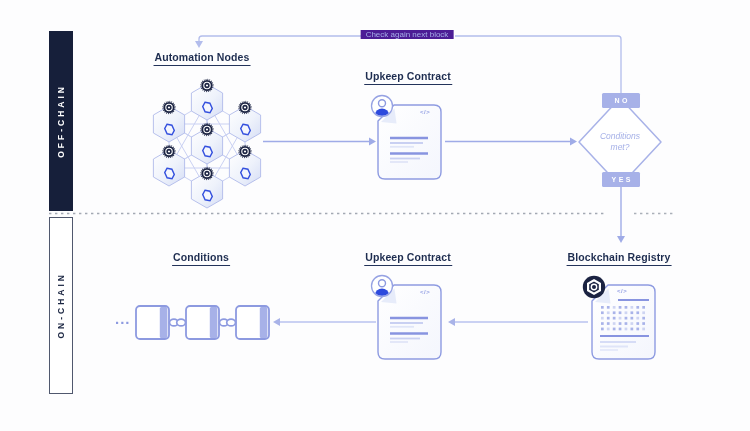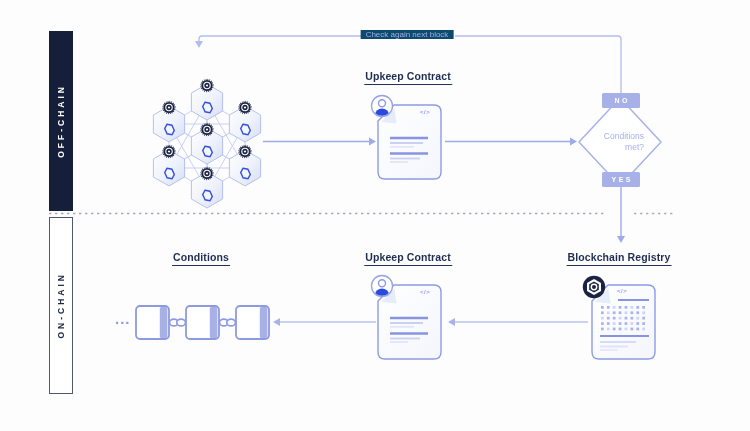--- a/index.html
+++ b/index.html
@@ -9,22 +9,22 @@
   .lane{position:absolute;left:49px;width:24px;display:flex;align-items:center;justify-content:center;box-sizing:border-box;}
   .lane span{writing-mode:vertical-rl;transform:rotate(180deg);font-size:8.5px;font-weight:bold;letter-spacing:3px;}
   #lane-off{top:31px;height:180px;background:#161f3a;color:#ffffff;}
   #lane-on{top:217px;height:177px;background:#ffffff;border:1.4px solid #50586e;color:#1b2642;}
   .title{position:absolute;transform:translateX(-50%);font-weight:bold;font-size:10.5px;color:#1e2d50;border-bottom:1.5px solid #23335a;padding:0 1px 2px;white-space:nowrap;letter-spacing:0.1px;}
   #t-nodes{left:202px;top:51px;}
   #t-upkeep-top{left:408px;top:70px;}
   #t-blockchain{left:201px;top:251px;}
   #t-upkeep-bot{left:408px;top:251px;}
   #t-registry{left:619px;top:251px;}
-  .note{position:absolute;left:407px;top:30px;transform:translateX(-50%);font-size:8px;color:#a5afe8;white-space:nowrap;background:#0c4a6e;padding:0 5px;}
-  .cond{position:absolute;left:620px;top:131px;transform:translateX(-50%);width:48px;text-align:right;font-size:8.5px;line-height:10.5px;color:#a5b0e7;}
+  .note{position:absolute;left:407px;top:30px;transform:translateX(-50%);font-size:8px;color:#a5afe8;white-space:nowrap;background:#4c1d95;padding:0 5px;}
+  .cond{position:absolute;left:620px;top:131px;transform:translateX(-50%);width:48px;text-align:center;font-size:8.5px;line-height:10.5px;color:#a5b0e7;font-style:italic;}
   .tag{position:absolute;width:38px;height:15px;background:#a7b1e8;color:#fff;font-size:7px;font-weight:bold;letter-spacing:2.5px;text-indent:2.5px;display:flex;align-items:center;justify-content:center;border-radius:1.5px;}
   #tag-no{left:602px;top:93px;}
   #tag-yes{left:602px;top:172px;}
   .code{position:absolute;font-size:6px;font-weight:bold;color:#97a3e4;letter-spacing:0.5px;}
   #code-top{left:420px;top:109px;}
   #code-bot{left:420px;top:289px;}
   #code-reg{left:617px;top:288px;}
   .dots{position:absolute;left:115px;top:310px;font-size:15px;font-weight:bold;color:#8d9ae0;letter-spacing:1px;}
 </style>
 </head>
@@ -253,20 +253,21 @@
       </g>
     </svg>
 
   <div class="lane" id="lane-off">
       <span>OFF-CHAIN</span>
     </div>
   <div class="lane" id="lane-on">
       <span>ON-CHAIN</span>
     </div>
 
+  <div class="title" id="t-nodes">Automation Nodes</div>
   <div class="title" id="t-upkeep-top">Upkeep Contract</div>
   <div class="title" id="t-blockchain">Conditions</div>
   <div class="title" id="t-upkeep-bot">Upkeep Contract</div>
   <div class="title" id="t-registry">Blockchain Registry</div>
 
   <div class="note">Check again next block</div>
   <div class="cond">Conditions met?</div>
   <div class="tag" id="tag-no">NO</div>
   <div class="tag" id="tag-yes">YES</div>
 

